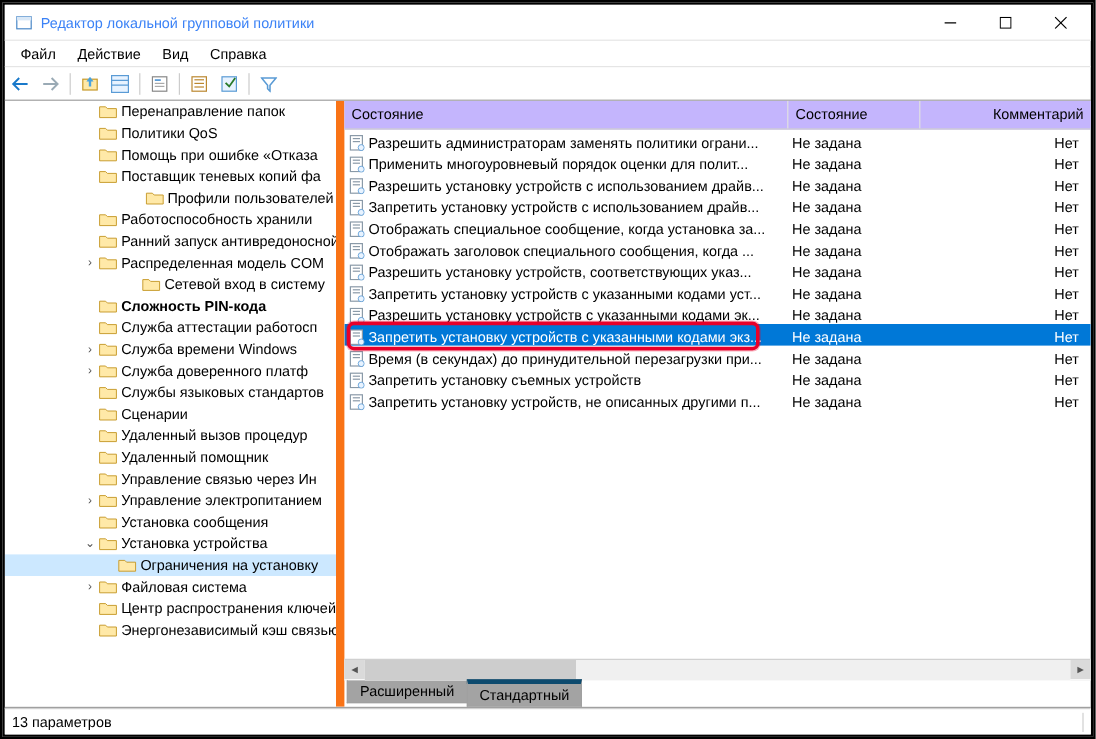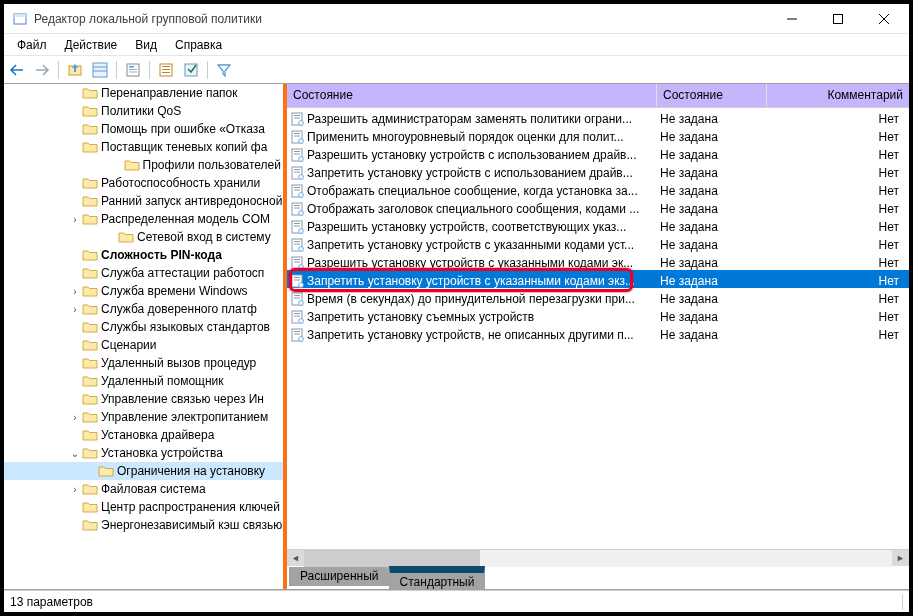--- a/index.html
+++ b/index.html
@@ -1,45 +1,45 @@
 <!DOCTYPE html>
 <html><head>
 <meta charset="utf-8">
 <style>
 * { margin: 0; padding: 0; box-sizing: border-box; font-family: "Segoe UI", Tahoma, sans-serif; font-size: 12px; }
 body { background: #000; width: 913px; height: 616px; overflow: hidden; }
 .window { background: #fff; border: 2px solid #000; width: 909px; height: 612px; margin: 2px; display: flex; flex-direction: column; }
 .titlebar { height: 30px; display: flex; align-items: center; padding: 0 2px; background: #fff; border-bottom: 1px solid #e5e5e5; }
 .titlebar .icon { width: 16px; height: 16px; margin: 0 6px; }
-.titlebar .title { flex: 1; font-size: 12px; color: #404040; }
+.titlebar .title { flex: 1; font-size: 12px; color: #3b82f6; }
 .win-controls { display: flex; }
 .win-btn { width: 46px; height: 30px; display: flex; align-items: center; justify-content: center; color: #000; }
 .menubar { height: 22px; display: flex; align-items: center; padding: 0 5px; gap: 2px; border-bottom: 1px solid #e5e5e5; }
 .menu-item { padding: 2px 8px; font-size: 12px; }
 .toolbar { height: 28px; display: flex; align-items: center; padding: 0 2px; gap: 3px; border-bottom: 1px solid #a0a0a0; }
 .tb-btn { width: 22px; height: 22px; display: flex; align-items: center; justify-content: center; border: 1px solid transparent; }
 .tb-sep { width: 1px; height: 18px; background: #ccc; margin: 0 2px; }
 .content { flex: 1; display: flex; border-bottom: 1px solid #a0a0a0; overflow: hidden; }
-.tree-panel { width: 283px; border-right: 4px solid #f97316; overflow-y: auto; overflow-x: hidden; padding: 0; }
+.tree-panel { width: 283px; border-right: 7px solid #f97316; overflow-y: auto; overflow-x: hidden; padding: 0; }
 .tree-item { display: flex; align-items: center; height: 18px; white-space: nowrap; font-size: 12px; color: #000; cursor: default; padding-right: 2px; overflow: hidden; }
 .tree-item.selected { background: #cce8ff; }
 .tree-item .expander { width: 14px; text-align: center; color: #555; font-size: 10px; flex-shrink: 0; }
 .tree-item .folder { width: 16px; height: 14px; margin-right: 3px; flex-shrink: 0; }
 .right-panel { flex: 1; display: flex; flex-direction: column; position: relative; }
 .list-header { height: 24px; display: flex; border-bottom: 1px solid #d0d0d0; background: #c4b5fd; }
 .list-header .col { padding: 4px 6px; font-size: 12px; border-right: 1px solid #e0e0e0; overflow: hidden; }
 .list-body { flex: 1; overflow: auto; position: relative; }
 .list-row { display: flex; height: 18px; align-items: flex-end; white-space: nowrap; font-size: 12px; }
 .list-row.selected { background: #0078d7; color: #fff; }
 .list-row .cell { padding: 0 3px; overflow: hidden; display: flex; align-items: center; }
 .policy-icon { width: 14px; height: 14px; margin-right: 3px; flex-shrink: 0; }
 .highlight-ring { position: absolute; border: 3px solid #e8002a; border-radius: 6px; pointer-events: none; box-shadow: 0 0 0 1px rgba(232,0,42,0.3); }
 .bottom-tabs { height: 23px; display: flex; align-items: flex-start; padding-left: 2px; border-top: 1px solid #fff; }
 .tab { padding: 2px 10px; font-size: 12px; background: #a3a3a3; border: 1px solid #a0a0a0; border-top: none; margin-right: -1px; }
-.tab.active { border-top: 7px solid #0c4a6e; position: relative; top: -1px; }
+.tab.active { border-top: 4px solid #0c4a6e; position: relative; top: -1px; }
 .hscroll { height: 17px; background: #f0f0f0; border-top: 1px solid #d0d0d0; display: flex; align-items: center; }
 .hscroll .arrow { width: 17px; height: 17px; background: #dadada; display: flex; align-items: center; justify-content: center; font-size: 9px; color: #555; }
 .hscroll .track { flex: 1; height: 17px; background: #f0f0f0; position: relative; }
 .hscroll .thumb { position: absolute; left: 0; width: 30%; height: 100%; background: #cdcdcd; }
 .statusbar { height: 22px; display: flex; align-items: center; padding: 2px 6px; font-size: 12px; background: #fff; border-top: 1px solid #d0d0d0; }
 .statusbar .divider { margin-left: auto; width: 1px; height: 16px; background: #d0d0d0; }
 svg { display: block; }
 </style>
 </head>
 <body>
@@ -310,21 +310,21 @@
           </span>
           <span>Управление электропитанием</span>
         </div>
         <div class="tree-item" style="padding-left: 64px;">
           <span class="expander"></span>
           <span class="folder">
             <svg width="16" height="14" viewBox="0 0 16 14">
               <path d="M1 3 H6 L7.5 4.5 H15 V12 H1 Z" fill="#ffe9a8" stroke="#c79a2a" stroke-width="0.8"></path>
             </svg>
           </span>
-          <span>Установка драйвера</span>
+          <span>Установка сообщения</span>
         </div>
         <div class="tree-item" style="padding-left: 64px;">
           <span class="expander">⌄</span>
           <span class="folder">
             <svg width="16" height="14" viewBox="0 0 16 14">
               <path d="M1 3 H6 L7.5 4.5 H15 V12 H1 Z" fill="#ffe9a8" stroke="#c79a2a" stroke-width="0.8"></path>
             </svg>
           </span>
           <span>Установка устройства</span>
         </div>
@@ -452,21 +452,21 @@
           <div class="list-row">
             <div class="cell" style="width: 370px;">
               <span class="policy-icon">
                 <svg width="14" height="14" viewBox="0 0 14 14">
                   <rect x="2" y="1" width="10" height="12" fill="#fff" stroke="#8a9aa8"></rect>
                   <rect x="4" y="3" width="6" height="1" fill="#8a9aa8"></rect>
                   <rect x="4" y="5.5" width="6" height="1" fill="#8a9aa8"></rect>
                   <circle cx="11" cy="11" r="2.5" fill="#e8f3ff" stroke="#5a9bd5" stroke-width="0.7"></circle>
                 </svg>
               </span>
-              <span>Отображать заголовок специального сообщения, кодами ...</span>
+              <span>Отображать заголовок специального сообщения, когда ...</span>
             </div>
             <div class="cell" style="width: 110px;">Не задана</div>
             <div class="cell" style="flex: 1 1 0%; justify-content: flex-end; padding-right: 10px;">Нет</div>
           </div>
           <div class="list-row">
             <div class="cell" style="width: 370px;">
               <span class="policy-icon">
                 <svg width="14" height="14" viewBox="0 0 14 14">
                   <rect x="2" y="1" width="10" height="12" fill="#fff" stroke="#8a9aa8"></rect>
                   <rect x="4" y="3" width="6" height="1" fill="#8a9aa8"></rect>

